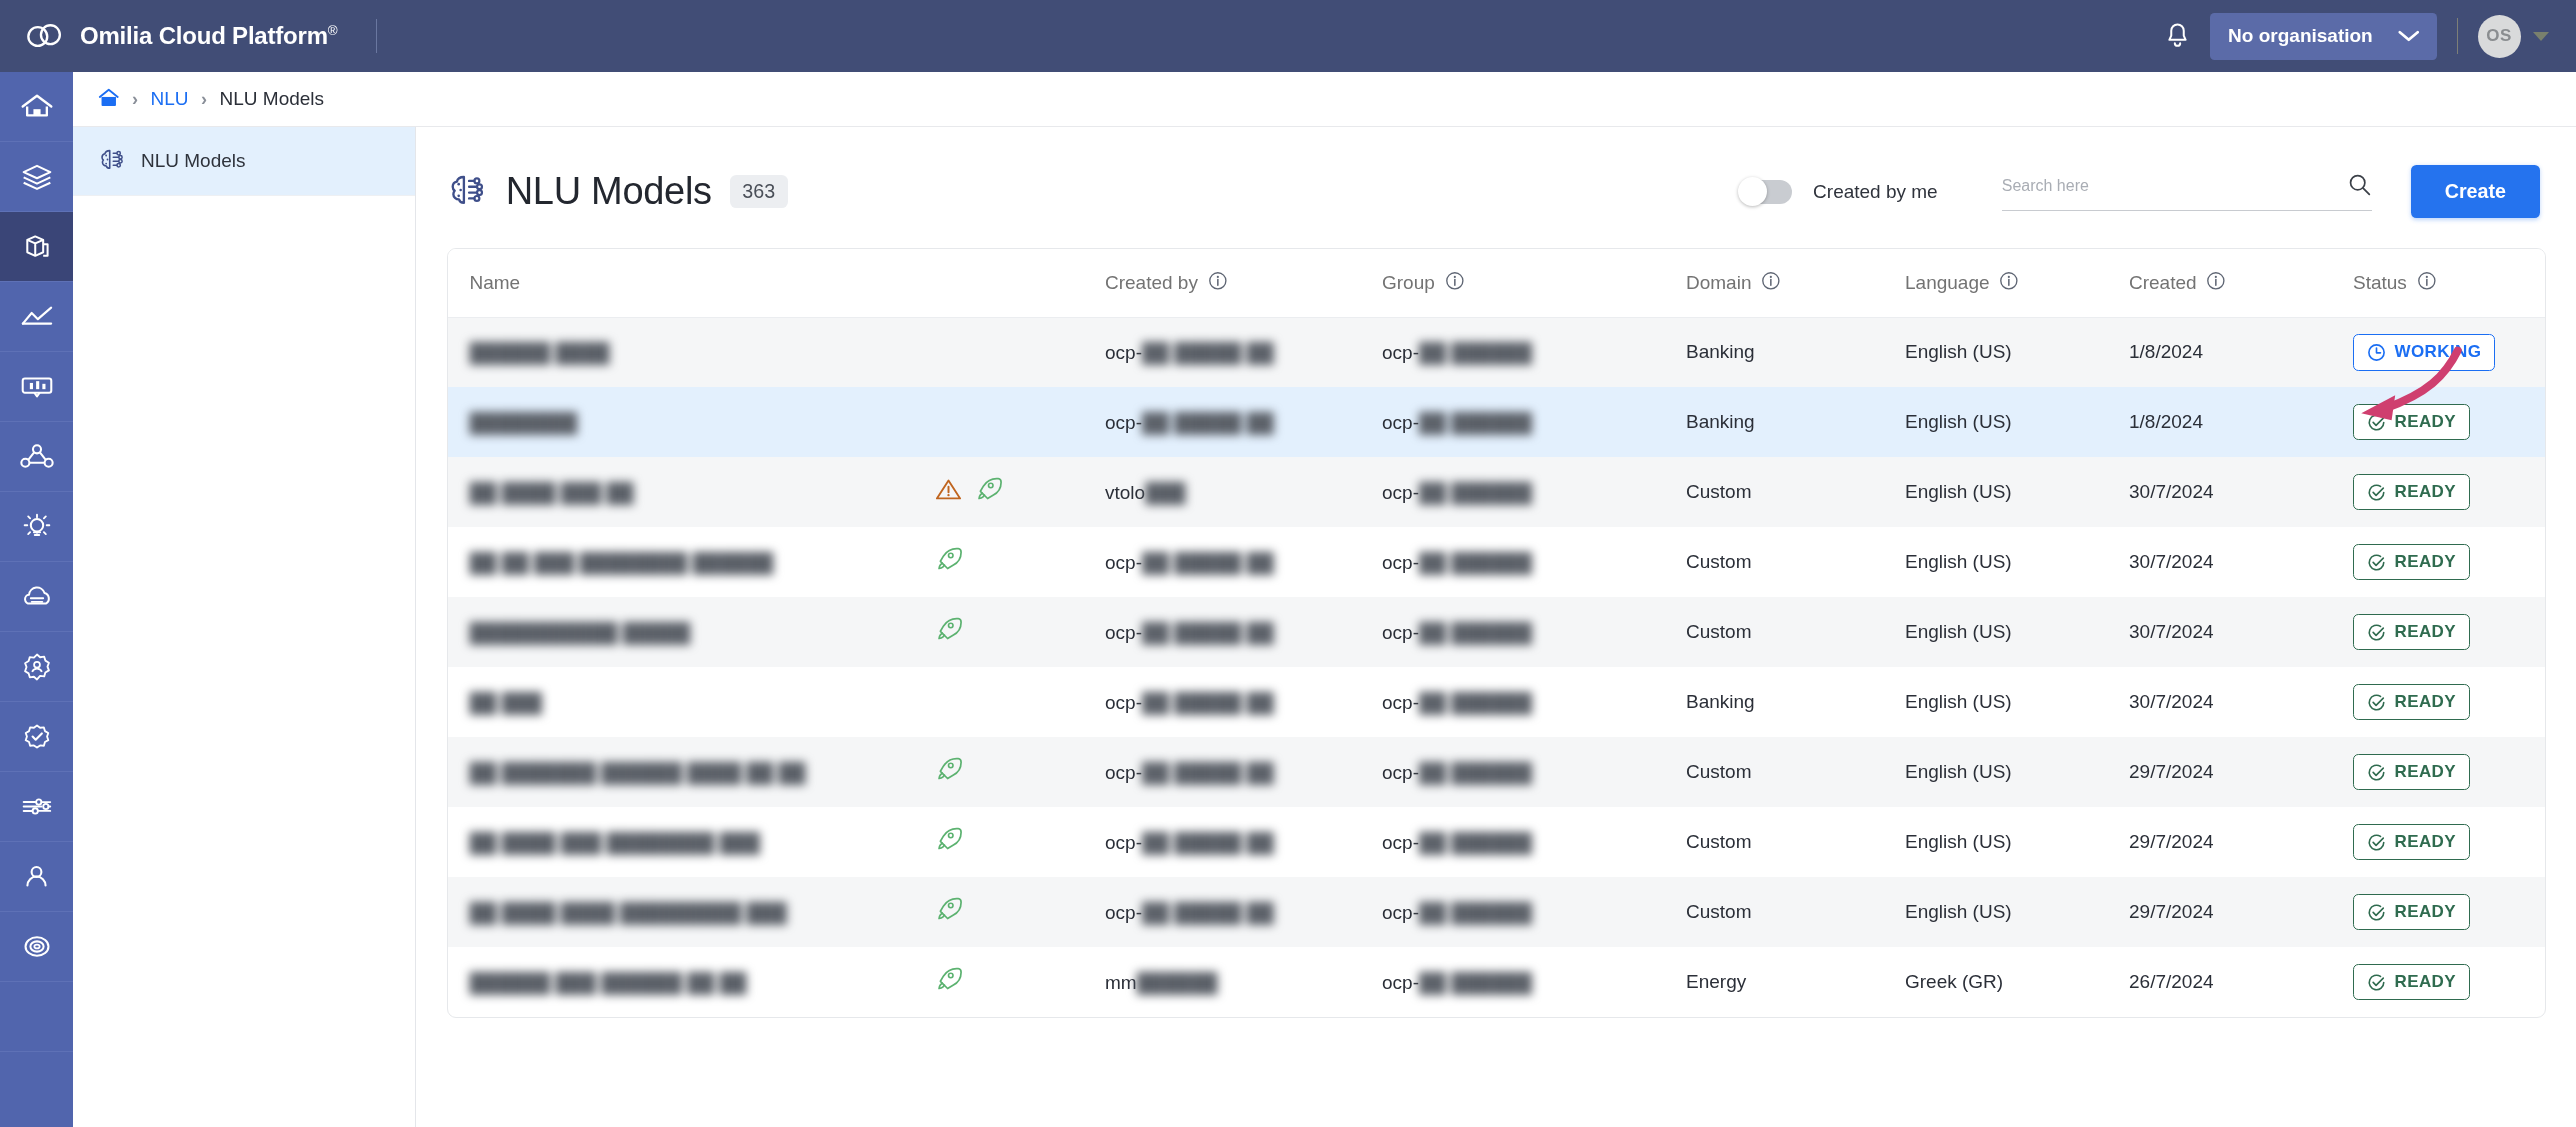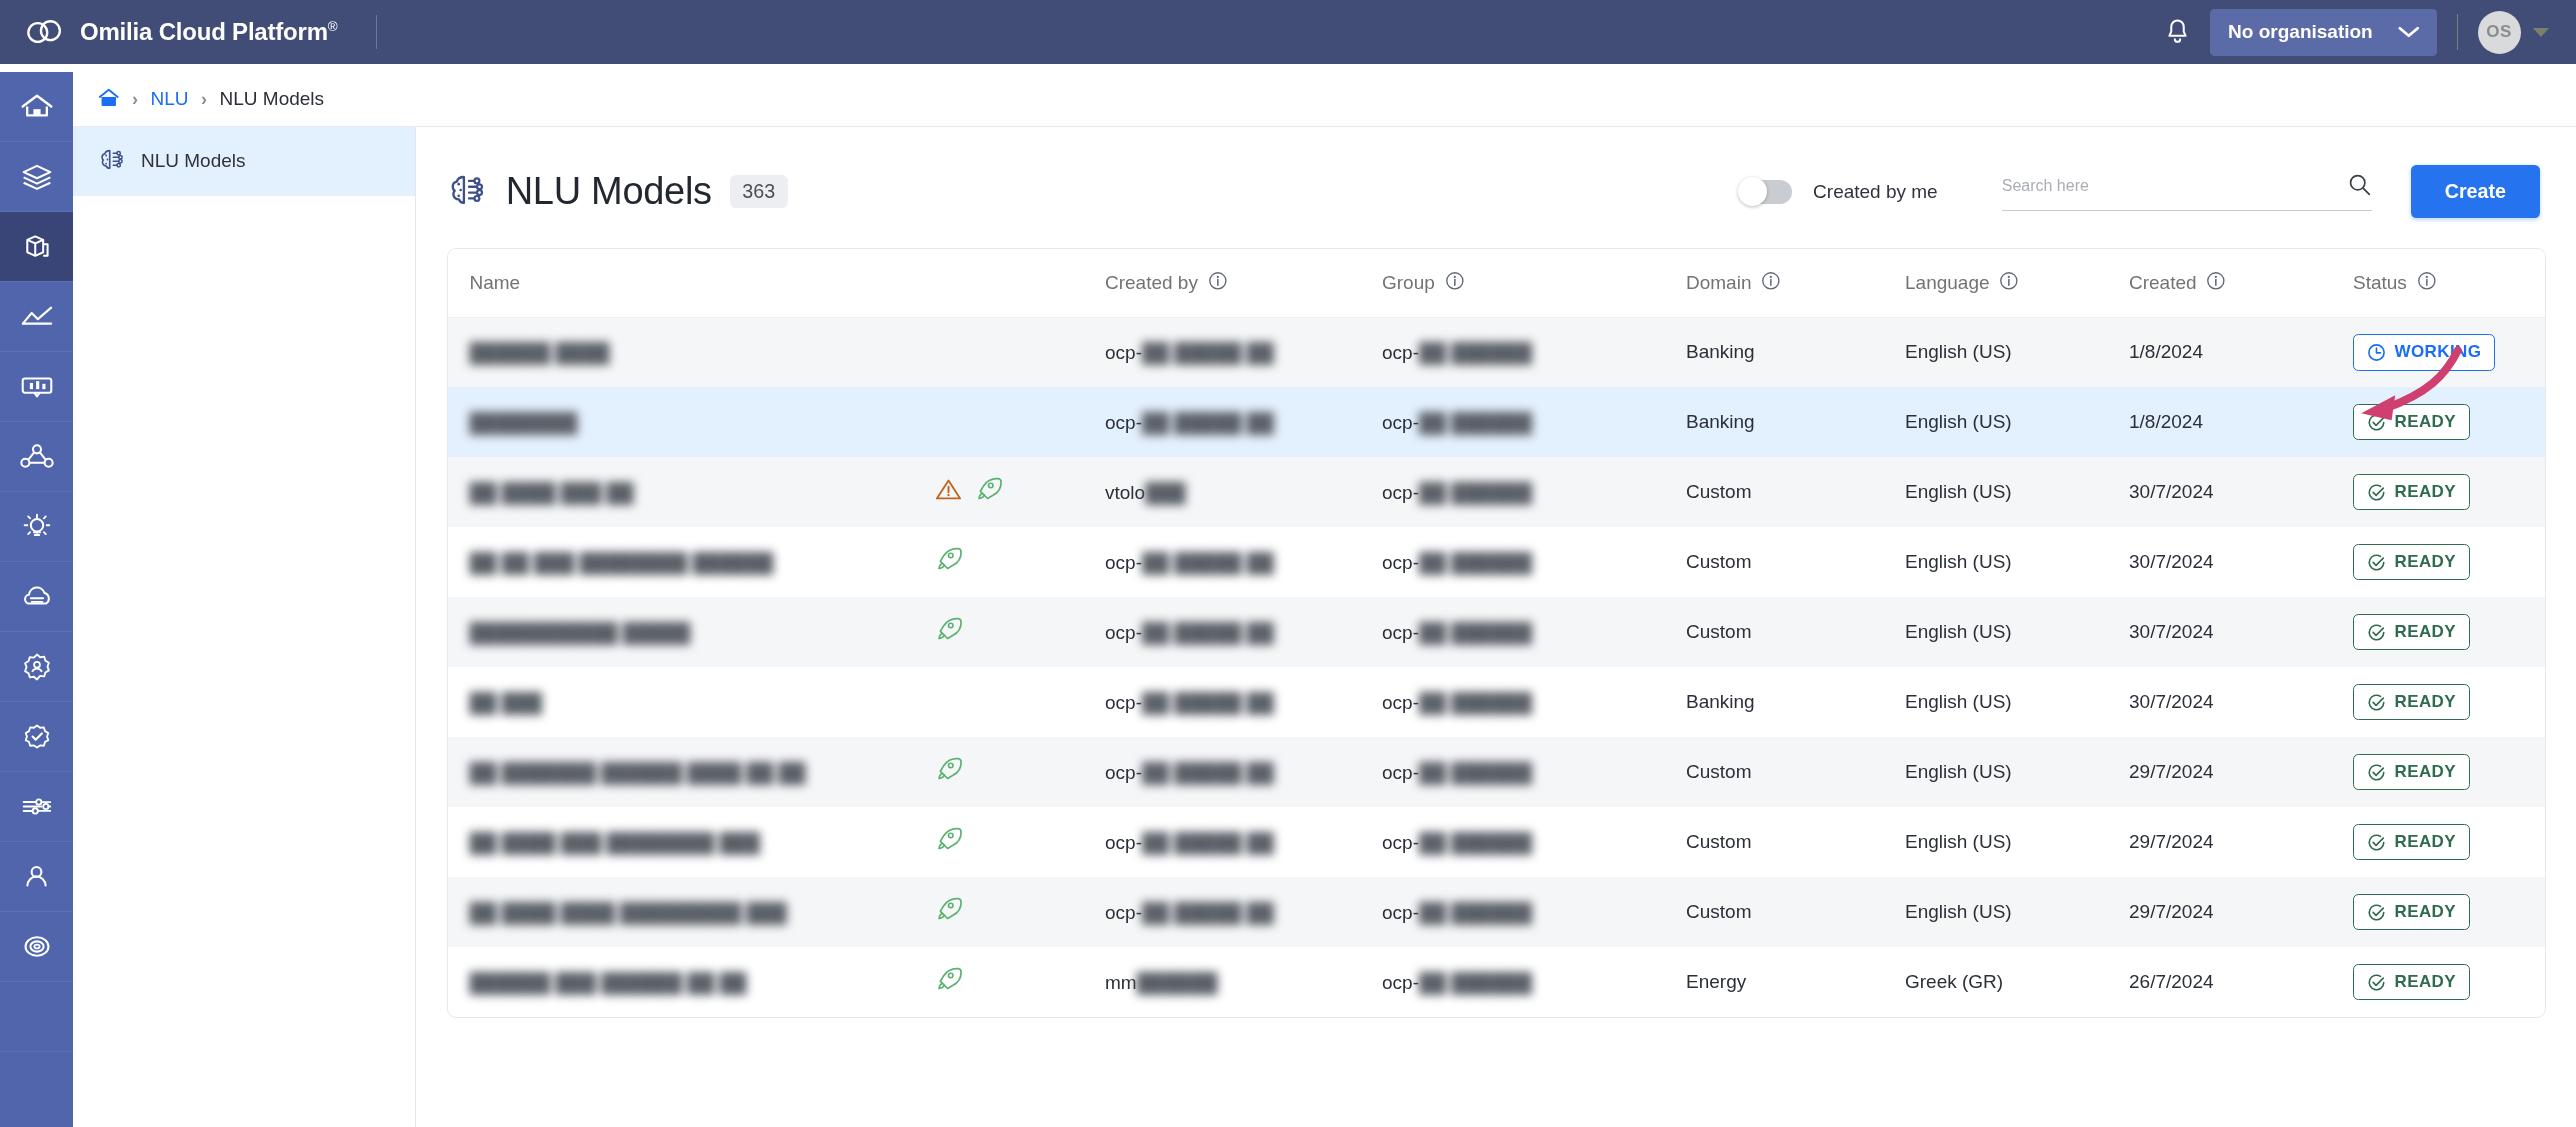--- a/index.html
+++ b/index.html
@@ -6,21 +6,21 @@
   html, body {
     width: 2576px; height: 1127px;
     font-family: "Liberation Sans", sans-serif;
     background: #ffffff;
     overflow: hidden;
   }
 
   
   .topbar {
     position: absolute; top: 0; left: 0;
-    width: 2576px; height: 64px;
+    width: 2576px; height: 72px;
     background: #414d76;
     display: flex; align-items: center;
     z-index: 30;
   }
   .brand-logo { margin-left: 25px; width: 39px; height: 39px; display:flex; align-items:center; justify-content:center; }
   .brand-title {
     margin-left: 16px;
     color: #ffffff;
     font-size: 24px;
     font-weight: bold;

